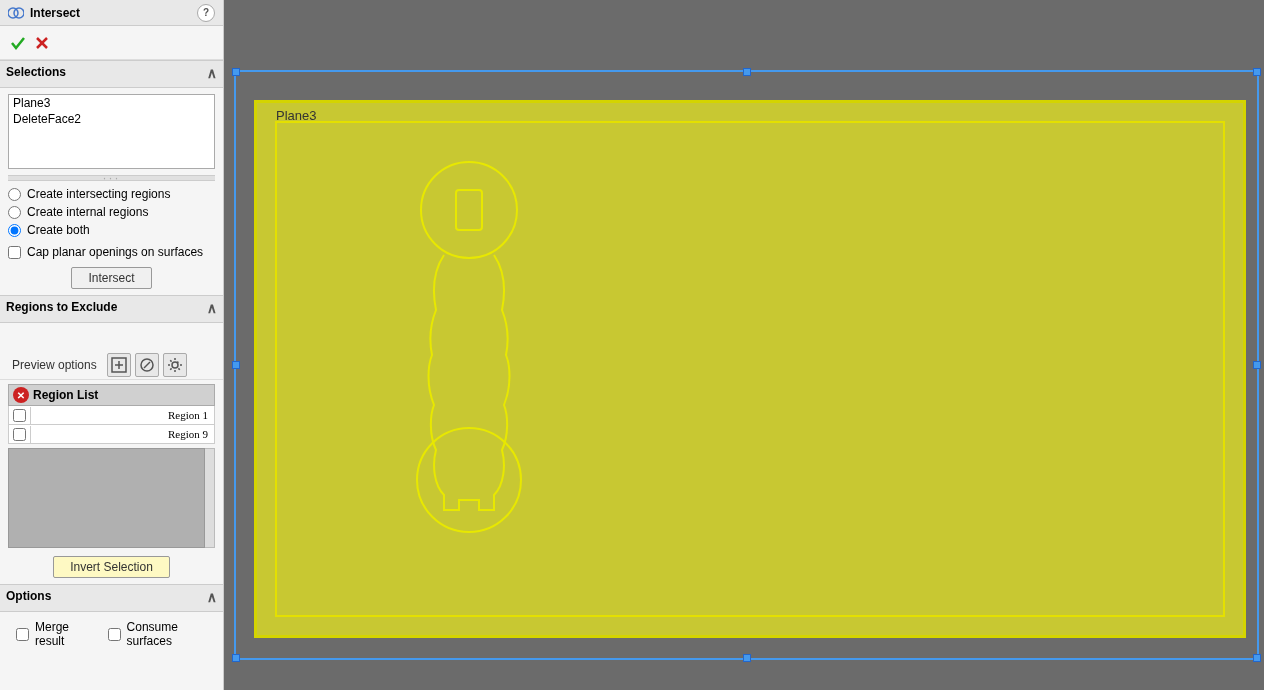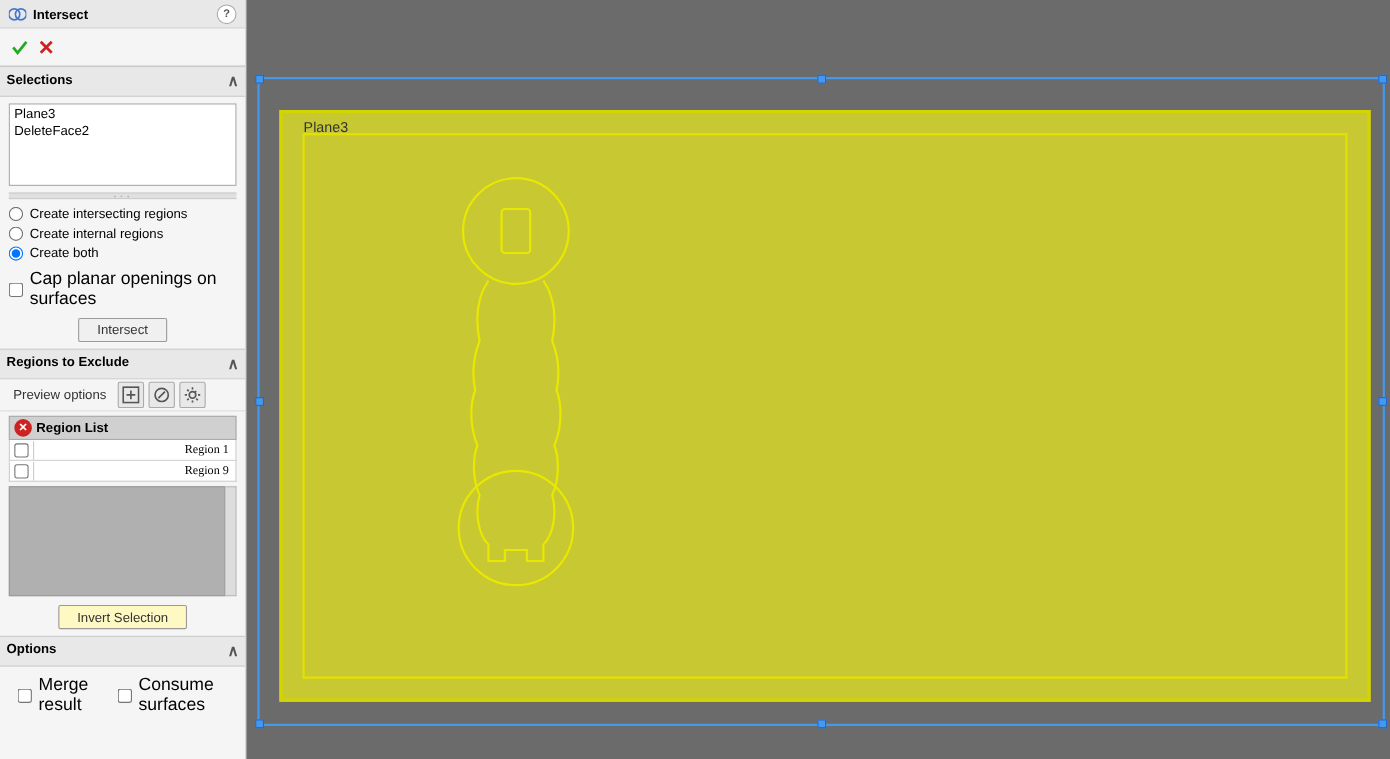--- a/index.html
+++ b/index.html
@@ -112,41 +112,42 @@
     }
     .radio-row input[type=radio] { cursor: pointer; }
     .radio-row label { cursor: pointer; font-size: 12px; }
 
     .checkbox-row {
       display: flex; align-items: center; gap: 6px;
       padding: 4px 8px;
       cursor: pointer;
     }
     .checkbox-row input[type=checkbox] { cursor: pointer; }
-    .checkbox-row label { cursor: pointer; font-size: 16px; }
+    .checkbox-row label { cursor: pointer; font-size: 12px; }
 
     .intersect-btn {
       margin: 4px auto 6px auto;
       display: block;
       padding: 3px 16px;
       background: #f0f0f0;
       border: 1px solid #999;
       border-radius: 2px;
       cursor: pointer;
       font-size: 12px;
       color: #333;
     }
 
     .preview-options-bar {
       display: flex;
       align-items: center;
       padding: 2px 6px;
       gap: 4px;
       background: #f5f5f5;
       border-bottom: 1px solid #ddd;
+      margin-top: 28px;
     }
     .preview-options-label {
       font-size: 12px;
       padding: 2px 6px;
       color: #333;
     }
     .preview-icon-btn {
       width: 24px; height: 24px;
       border: 1px solid #aaa;
       background: #e8e8e8;

